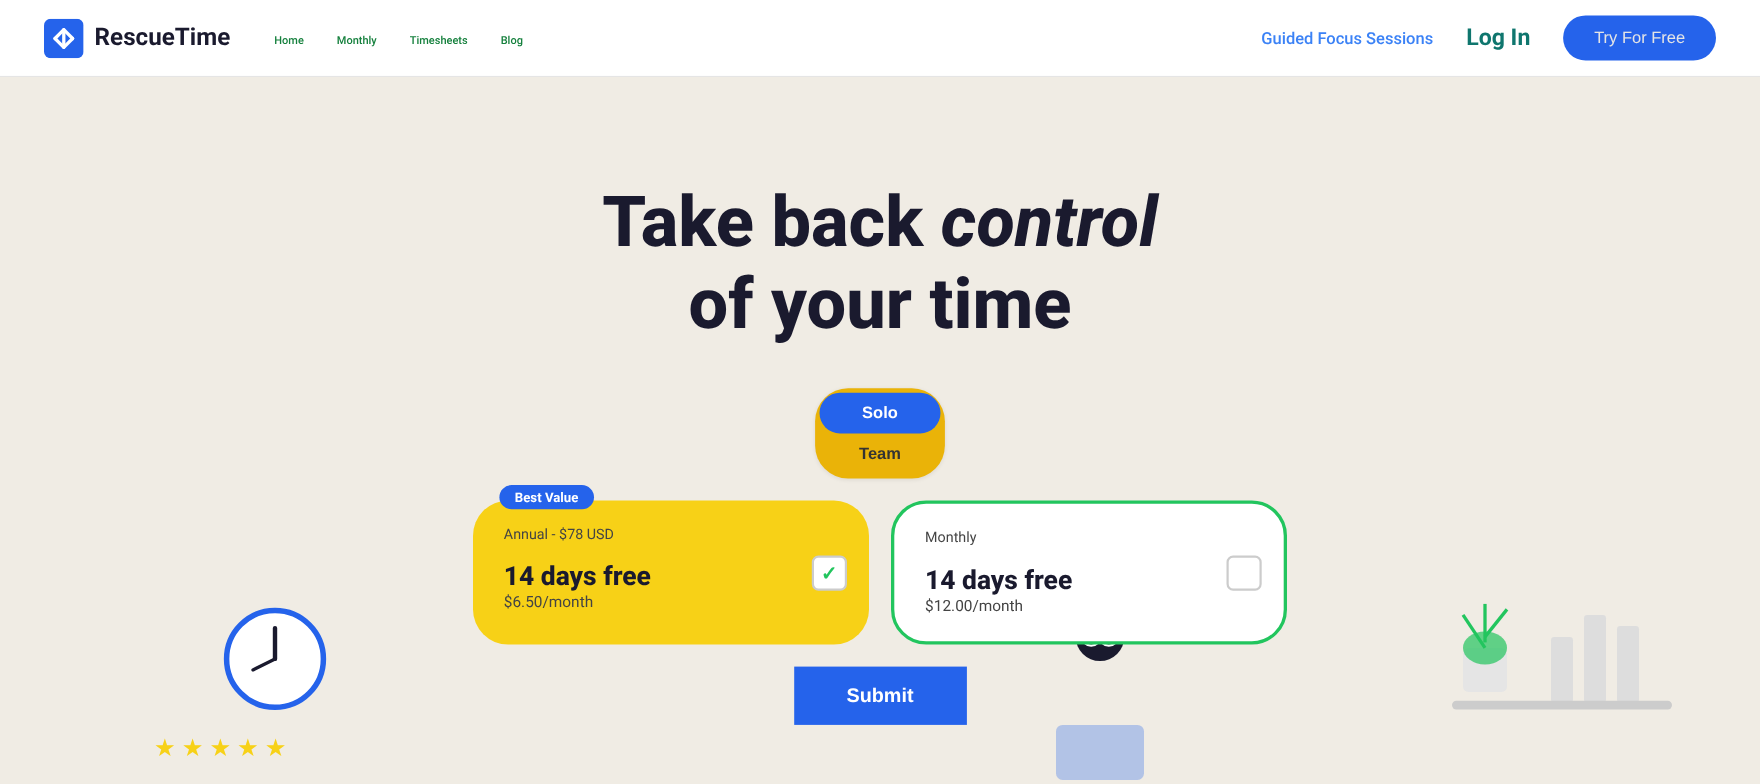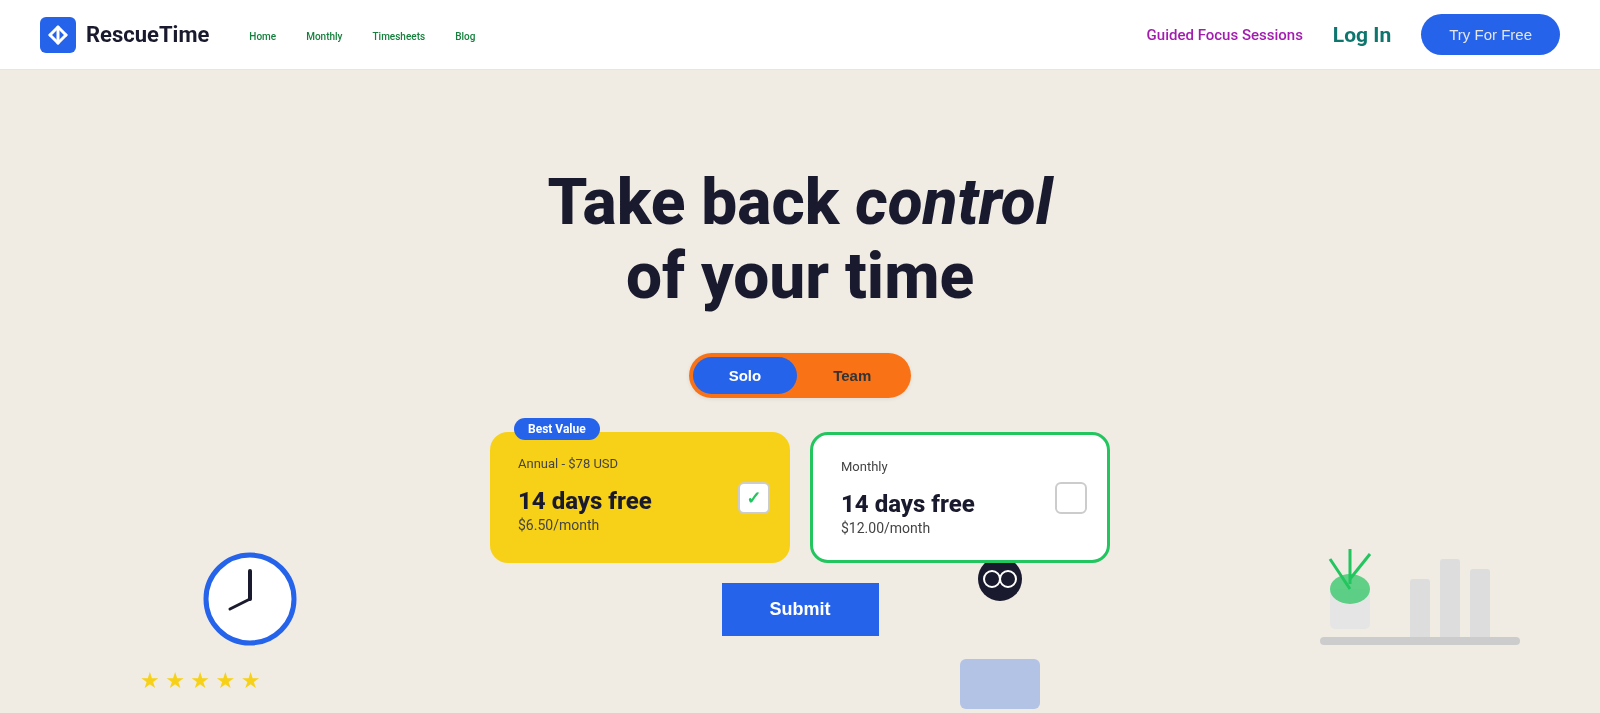--- a/index.html
+++ b/index.html
@@ -43,21 +43,21 @@
       font-size: 10px;
       font-weight: 500;
     }
     .nav-right {
       margin-left: auto;
       display: flex;
       align-items: center;
       gap: 30px;
     }
     .nav-guided {
-      color: #a21caf;
+      color: #3b82f6;
       font-size: 15px;
       font-weight: 500;
       text-decoration: none;
     }
     .nav-login {
       color: #0f766e;
       font-size: 21px;
       font-weight: 700;
       text-decoration: none;
     }
@@ -91,25 +91,26 @@
       line-height: 1.15;
       margin-bottom: 40px;
     }
     .hero-title em {
       font-style: italic;
     }
 
     
     .plan-toggle {
       display: flex;
-      background: #f97316;
+      background: #eab308;
       border-radius: 30px;
       padding: 4px;
-      margin-bottom: 34px;
+      margin-bottom: 20px;
       box-shadow: 0 1px 4px rgba(0,0,0,0.08);
+      flex-direction: column;
     }
     .toggle-btn {
       border: none;
       border-radius: 25px;
       padding: 10px 36px;
       font-size: 15px;
       font-weight: 600;
       cursor: pointer;
       transition: all 0.2s;
     }
@@ -124,23 +125,23 @@
 
     
     .plan-cards {
       display: flex;
       gap: 20px;
       margin-bottom: 20px;
       position: relative;
       z-index: 2;
     }
     .plan-card {
-      border-radius: 18px;
+      border-radius: 32px;
       padding: 24px 28px;
-      width: 300px;
+      width: 360px;
       position: relative;
     }
     .plan-card.annual {
       background: #f7d117;
     }
     .plan-card.monthly {
       background: #fff;
       border: 3px solid #22c55e;
     }
     .best-value-badge {

